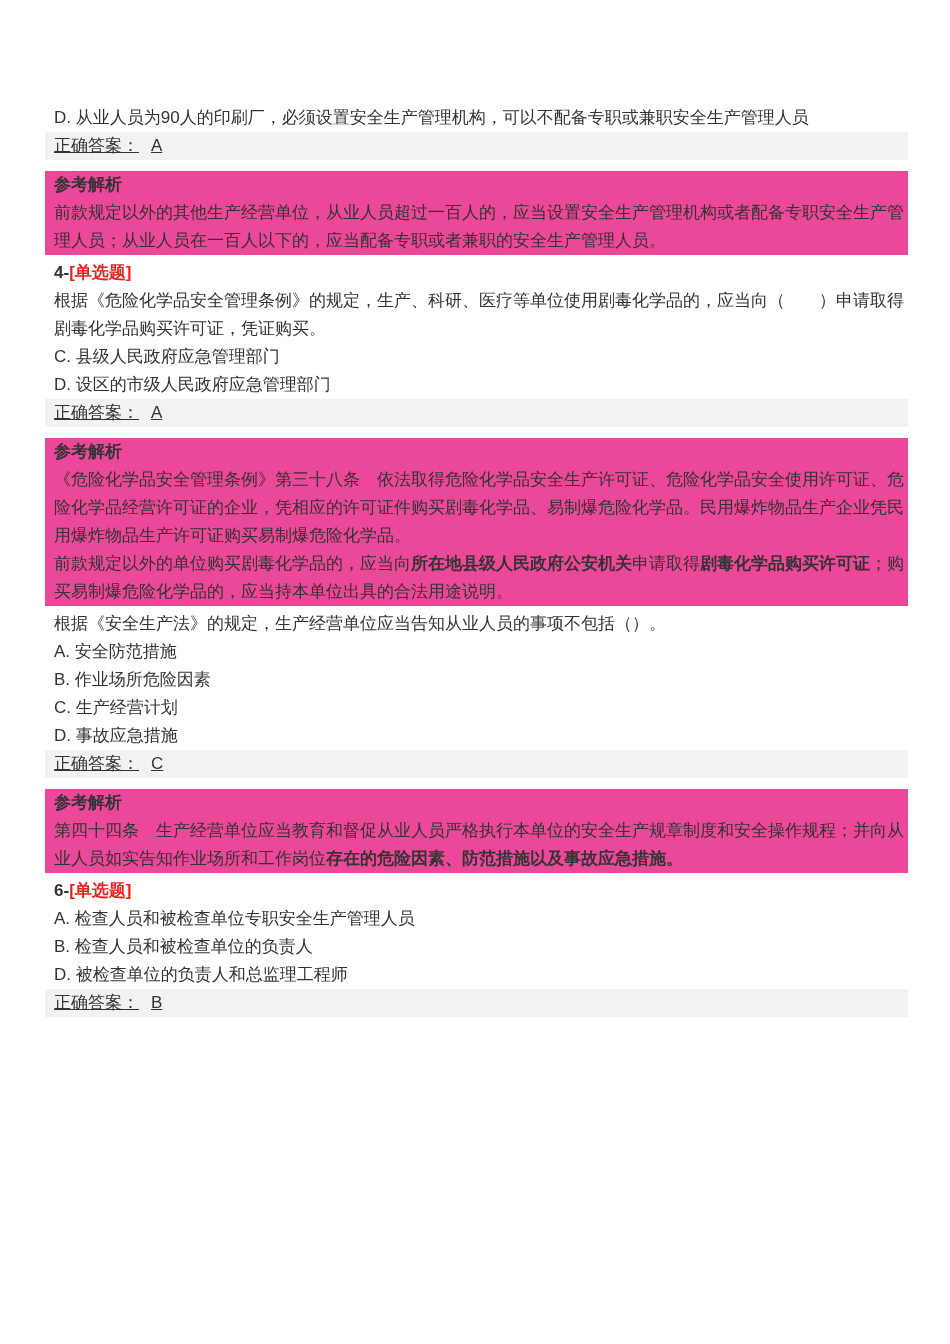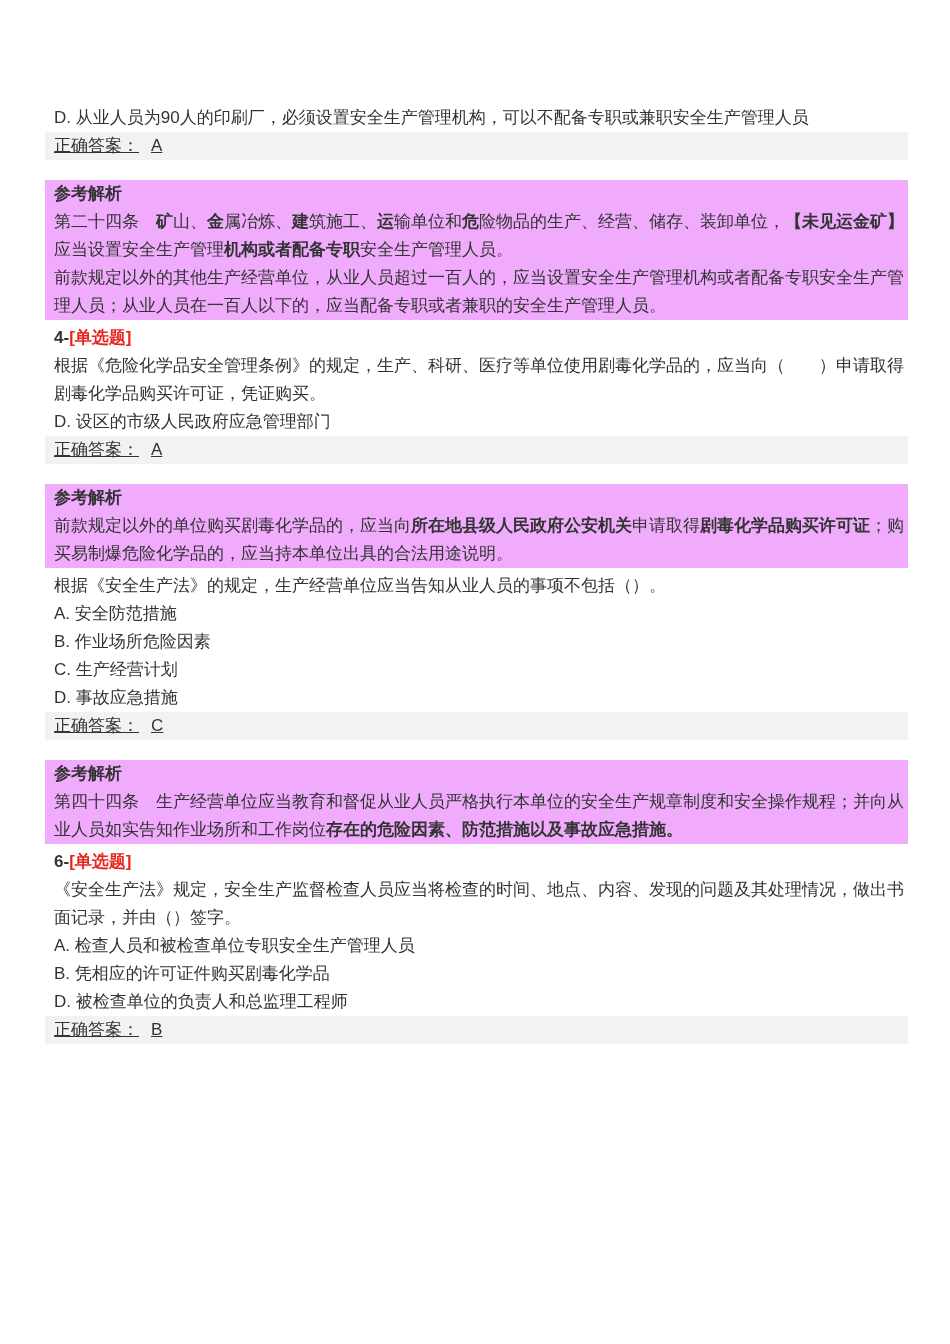--- a/index.html
+++ b/index.html
@@ -34,69 +34,69 @@
   .qhead b { font-weight: 700; }
   .qnum { color: #333333; }
   .qtag { color: #e8231d; }
   .bar {
     background: #f2f2f2;
     height: 28px;
     text-decoration: underline;
   }
   .bar .answer-value { margin-left: 12px; }
   .analysis {
-    background: #f0abfc;
-    margin-top: 20px;
+    background: #ec4899;
+    margin-top: 11px;
     margin-bottom: 4px;
     width: 863px;
   }
   .analysis-title { font-weight: 700; }
   .rich b { font-weight: 700; }
 </style>
 </head>
 <body>
 
 <div class="doc">
 
   <section>
     <p class="line">D. 从业人员为90人的印刷厂，必须设置安全生产管理机构，可以不配备专职或兼职安全生产管理人员</p>
     <div class="bar"><span>正确答案：</span><span class="answer-value">A</span></div>
     <div class="analysis">
       <p class="analysis-title">参考解析</p>
-      <p class="rich">第二十四条　<b>矿</b>山、<b>金</b>属冶炼、<b>建</b>筑施工、<b>运</b>输单位和<b>危</b>险物品的生产、经营、储存、装卸单位，<b>【未见运金矿】</b>应当设置安全生产管理<b>机构或者配备专职</b>安全生产管理人员。</p>
       <p class="rich">前款规定以外的其他生产经营单位，从业人员超过一百人的，应当设置安全生产管理机构或者配备专职安全生产管理人员；从业人员在一百人以下的，应当配备专职或者兼职的安全生产管理人员。</p>
     </div>
   </section>
 
   <section>
     <p class="line qhead"><b class="qnum">4-</b><b class="qtag">[单选题]</b></p>
     <p class="line">根据《危险化学品安全管理条例》的规定，生产、科研、医疗等单位使用剧毒化学品的，应当向（　　）申请取得剧毒化学品购买许可证，凭证购买。</p>
+    <p class="line">C. 县级人民政府应急管理部门</p>
     <p class="line">D. 设区的市级人民政府应急管理部门</p>
     <div class="bar"><span>正确答案：</span><span class="answer-value">A</span></div>
     <div class="analysis">
       <p class="analysis-title">参考解析</p>
+      <p class="rich">《危险化学品安全管理条例》第三十八条　依法取得危险化学品安全生产许可证、危险化学品安全使用许可证、危险化学品经营许可证的企业，凭相应的许可证件购买剧毒化学品、易制爆危险化学品。民用爆炸物品生产企业凭民用爆炸物品生产许可证购买易制爆危险化学品。</p>
       <p class="rich">前款规定以外的单位购买剧毒化学品的，应当向<b>所在地县级人民政府公安机关</b>申请取得<b>剧毒化学品购买许可证</b>；购买易制爆危险化学品的，应当持本单位出具的合法用途说明。</p>
     </div>
   </section>
 
   <section>
     <p class="line">根据《安全生产法》的规定，生产经营单位应当告知从业人员的事项不包括（）。</p>
     <p class="line">A. 安全防范措施</p>
     <p class="line">B. 作业场所危险因素</p>
     <p class="line">C. 生产经营计划</p>
     <p class="line">D. 事故应急措施</p>
     <div class="bar"><span>正确答案：</span><span class="answer-value">C</span></div>
     <div class="analysis">
       <p class="analysis-title">参考解析</p>
       <p class="rich">第四十四条　生产经营单位应当教育和督促从业人员严格执行本单位的安全生产规章制度和安全操作规程；并向从业人员如实告知作业场所和工作岗位<b>存在的危险因素、防范措施以及事故应急措施。</b></p>
     </div>
   </section>
 
   <section>
     <p class="line qhead"><b class="qnum">6-</b><b class="qtag">[单选题]</b></p>
-    <p class="line">《安全生产法》规定，安全生产监督检查人员应当将检查的时间、地点、内容、发现的问题及其处理情况，做出书面记录，并由（）签字。</p>
     <p class="line">A. 检查人员和被检查单位专职安全生产管理人员</p>
-    <p class="line">B. 凭相应的许可证件购买剧毒化学品</p>
+    <p class="line">B. 检查人员和被检查单位的负责人</p>
     <p class="line">D. 被检查单位的负责人和总监理工程师</p>
     <div class="bar"><span>正确答案：</span><span class="answer-value">B</span></div>
   </section>
 
 </div>
 
 </body></html>

